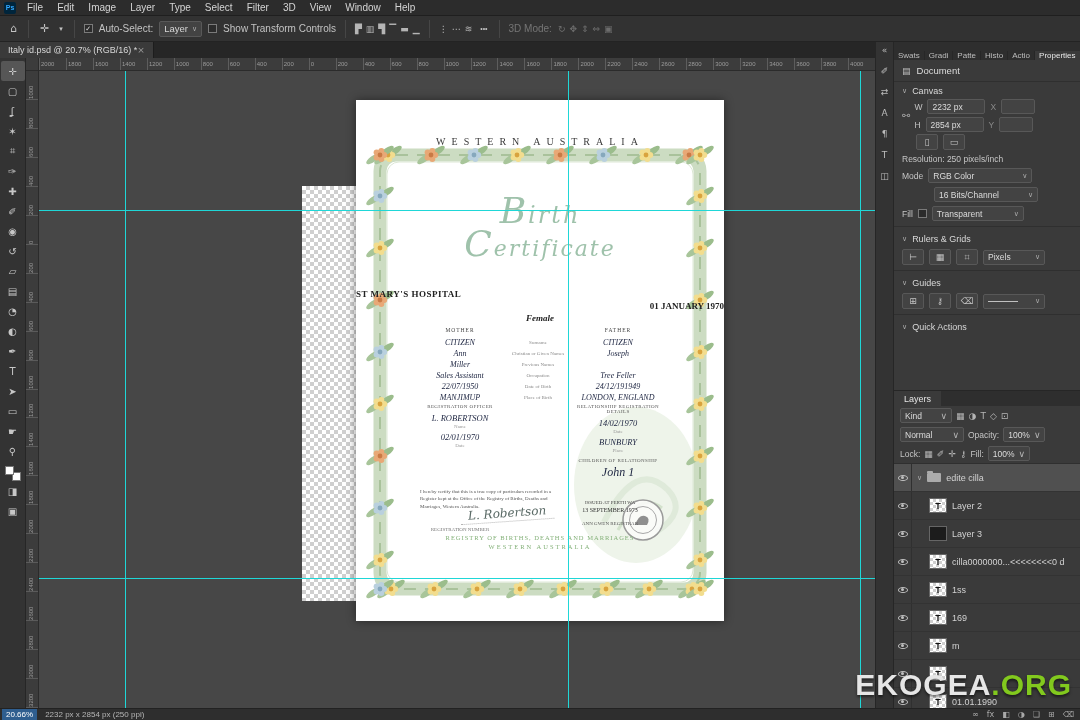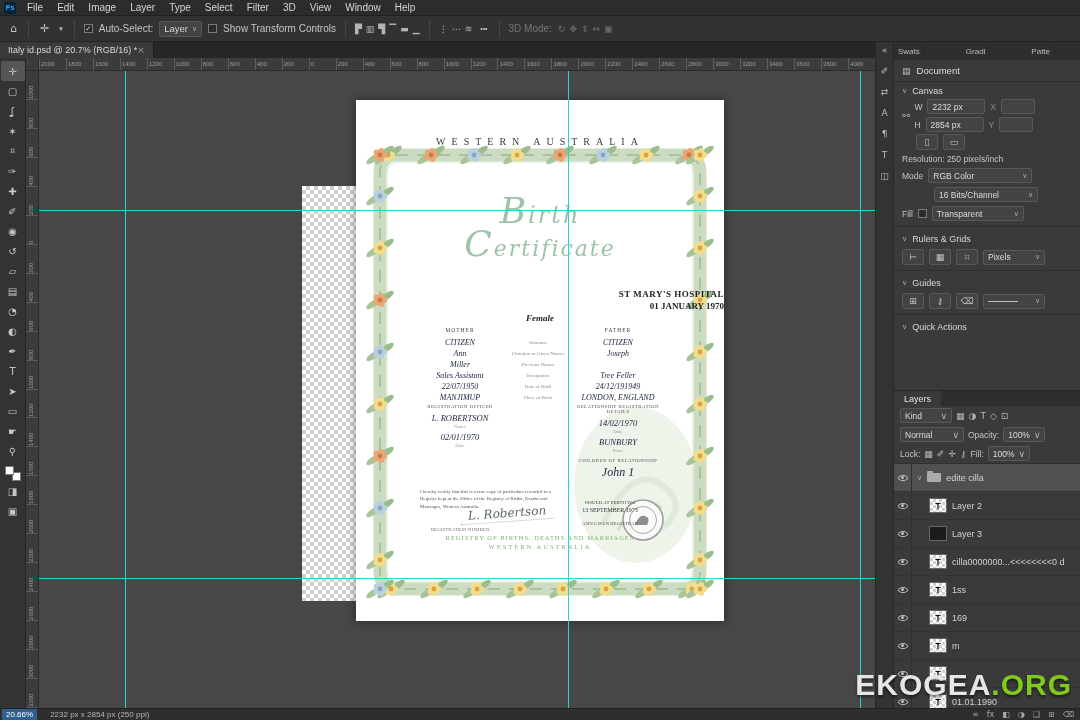--- a/index.html
+++ b/index.html
@@ -67,21 +67,21 @@
   .cert{position:absolute;left:317px;top:29px;width:368px;height:521px;background:#ffffff;z-index:2;
         box-shadow:0 0 9px rgba(0,0,0,.45);font-family:"Liberation Serif",serif;color:#222;}
   .cert-deco{position:absolute;inset:0;width:100%;height:100%;}
   .cert > div{position:absolute;}
   .c-state{top:36px;left:0;right:0;text-align:center;font-size:10px;letter-spacing:6px;color:#3a3a3a;}
   .c-title{top:90px;left:0;right:0;text-align:center;font-family:"DejaVu Serif",serif;font-style:italic;color:#9fc2ab;}
   .c-t1{font-size:24px;letter-spacing:2px;}
   .c-t2{font-size:22px;margin-top:-8px;letter-spacing:2px;}
   .c-t1::first-letter,.c-t2::first-letter{font-size:36px;}
   .c-name{top:172px;left:0;right:0;text-align:center;font-size:13.5px;font-weight:bold;font-style:italic;color:#111;}
-  .c-hosp{top:189px;left:0;right:0;text-align:right;font-size:9px;font-weight:bold;letter-spacing:.5px;margin-left:20px;}
+  .c-hosp{top:189px;left:0;right:16px;text-align:left;font-size:9px;font-weight:bold;letter-spacing:.5px;}
   .c-dob{top:201px;left:12px;right:0;text-align:right;font-size:9px;font-weight:bold;}
   .c-sex{top:213px;left:0;right:0;text-align:center;font-size:9px;font-weight:bold;font-style:italic;}
   .c-parent-headers{top:227px;left:58px;width:252px;display:flex;}
   .ph{font-size:5.5px;letter-spacing:1px;color:#444;text-align:center;}
   .ph.m{width:92px;} .ph.sp{width:64px;} .ph.f{width:96px;}
   .c-fields{top:238px;left:58px;width:252px;display:grid;grid-template-columns:92px 64px 96px;align-items:center;row-gap:1px;}
   .fval{font-size:8px;font-style:italic;text-align:center;color:#1c2440;line-height:10px;}
   .flab{font-size:5px;color:#8a8a8a;text-align:center;line-height:10px;}
   .c-officer{top:304px;left:58px;width:92px;text-align:center;}
   .c-rel{top:304px;left:214px;width:96px;text-align:center;}
@@ -104,21 +104,21 @@
   .r2{font-size:6.5px;letter-spacing:2px;display:block;margin-top:2px;}
 
   
   .right-strip{width:18px;background:#333333;border-left:1px solid #262626;display:flex;flex-direction:column;
                align-items:center;padding-top:3px;gap:11px;}
   .strip-icon{font-size:9px;color:#bdbdbd;font-family:"DejaVu Sans",sans-serif;}
 
   
   .right-panels{width:187px;background:#3a3a3a;border-left:1px solid #262626;display:flex;flex-direction:column;}
   .props-panel{height:348px;display:flex;flex-direction:column;overflow:hidden;}
-  .ptabs{height:18px;background:#2e2e2e;display:flex;align-items:center;gap:37px;}
+  .ptabs{height:18px;background:#2e2e2e;display:flex;align-items:flex-end;}
   .ptab{font-size:8px;color:#bdbdbd;padding:0 4px;display:flex;align-items:center;border-right:1px solid #272727;}
   .ptab.active{background:#3a3a3a;color:#e8e8e8;}
   .doc-row{height:22px;display:flex;align-items:center;gap:6px;padding:0 8px;font-size:9.5px;color:#dcdcdc;
            border-bottom:1px solid #2f2f2f;}
   .page-icon{font-size:9px;color:#bdbdbd;}
   .psec-head{height:17px;display:flex;align-items:center;gap:5px;padding:0 8px;font-size:9px;color:#d8d8d8;}
   .psec-head .chev{font-size:7px;color:#aaa;}
   .prow{display:flex;align-items:center;gap:5px;padding:2px 8px;font-size:8.5px;color:#c5c5c5;}
   .pfield{background:#434343;border:1px solid #585858;border-radius:2px;height:15px;min-width:58px;
           display:inline-flex;align-items:center;padding:0 4px;font-size:8.5px;color:#dcdcdc;}
@@ -151,21 +151,21 @@
   .folder-thumb{width:14px;height:9px;background:#ababab;border-radius:1px;position:relative;flex:none;}
   .folder-thumb::before{content:"";position:absolute;left:0;top:-2px;width:6px;height:2px;background:#ababab;border-radius:1px 1px 0 0;}
   .thumb{width:18px;height:15px;border:1px solid #666;flex:none;display:flex;align-items:center;justify-content:center;
          font-size:9px;font-weight:bold;color:#111;}
   .thumb.txt{background:conic-gradient(#cfcfcf 25%,#ffffff 25% 50%,#cfcfcf 50% 75%,#ffffff 75%);background-size:6px 6px;}
   .thumb.img{background:#1c1c1c;color:#888;}
   .layer-row.child .thumb,.layer-row.child .folder-thumb{margin-left:12px;}
   .layer-label{white-space:nowrap;overflow:hidden;text-overflow:ellipsis;}
 
   
-  .statusbar{height:12px;background:#2e2e2e;border-top:1px solid #222;display:flex;align-items:center;gap:13px;
+  .statusbar{height:12px;background:#2e2e2e;border-top:1px solid #222;display:flex;align-items:center;gap:8px;
              padding:0 6px 0 2px;font-size:8px;color:#b5b5b5;}
   .zoom-box{background:#2f5e8f;color:#fff;padding:0 4px;line-height:11px;}
   .sb-spacer{flex:1;}
   .sb-icons{display:flex;gap:8px;font-size:8px;color:#a8a8a8;}
 
   
   .watermark{position:absolute;right:8px;bottom:18px;z-index:99;font-size:30px;font-weight:bold;letter-spacing:1px;
              pointer-events:none;text-shadow:0 2px 3px rgba(0,0,0,.55);}
   .wm-brand{color:#e6e6e6;}
   .wm-suffix{color:#82c91e;}

